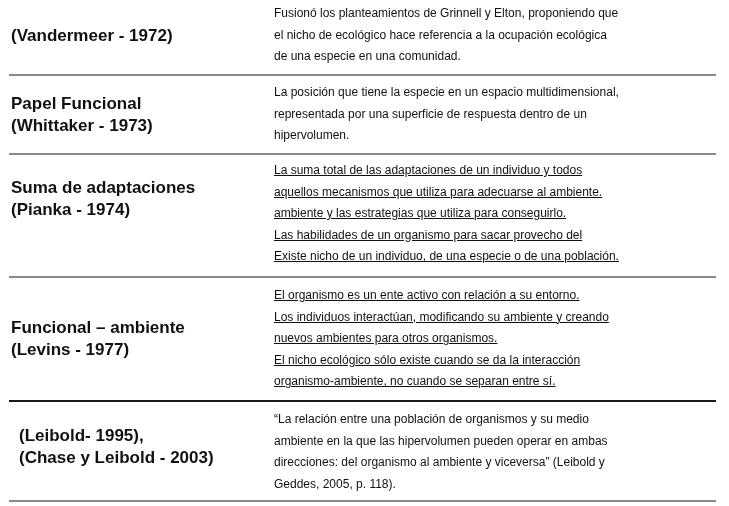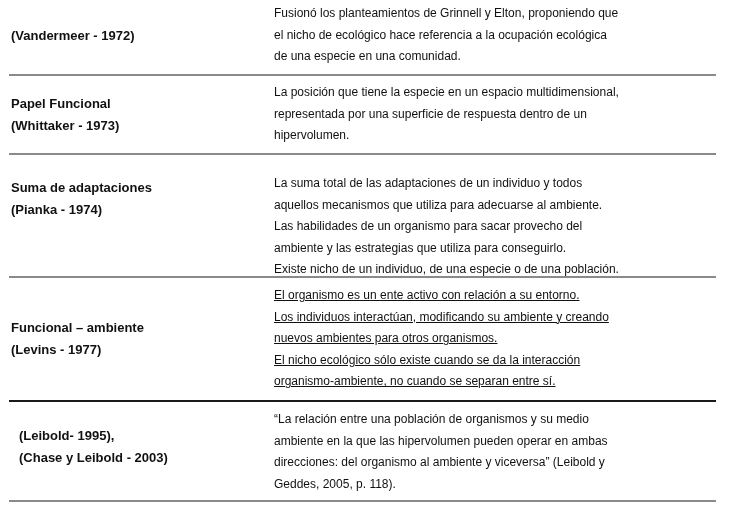--- a/index.html
+++ b/index.html
@@ -26,21 +26,21 @@
       left: 0;
       width: 707px;
       display: flex;
       box-sizing: border-box;
     }
     .row .concept {
       position: absolute;
       left: 11px;
       width: 240px;
       font-weight: bold;
-      font-size: 13px;
+      font-size: 17px;
       line-height: 22px;
       display: flex;
       flex-direction: column;
       justify-content: center;
     }
     .row .desc {
       position: absolute;
       left: 274px;
       width: 440px;
       font-size: 12px;
@@ -102,25 +102,25 @@
     <span class="line">hipervolumen.</span>
   </div>
 </div>
 <div class="rule" style="top:153px;"></div>
 
 <div class="row" style="top:155px;height:121px;">
   <div class="concept" style="top:0;height:87px;">
     <span class="line">Suma de adaptaciones</span>
     <span class="line">(Pianka - 1974)</span>
   </div>
-  <div class="desc" style="top:18px;">
+  <div class="desc" style="top:5px;text-decoration:underline;">
     <span class="line">La suma total de las adaptaciones de un individuo y todos</span>
     <span class="line">aquellos mecanismos que utiliza para adecuarse al ambiente.</span>
+    <span class="line">ambiente y las estrategias que utiliza para conseguirlo.</span>
     <span class="line">Las habilidades de un organismo para sacar provecho del</span>
-    <span class="line">ambiente y las estrategias que utiliza para conseguirlo.</span>
     <span class="line">Existe nicho de un individuo, de una especie o de una población.</span>
   </div>
 </div>
 <div class="rule" style="top:276px;"></div>
 
 <div class="row" style="top:278px;height:122px;">
   <div class="concept" style="top:0;height:122px;">
     <span class="line">Funcional – ambiente</span>
     <span class="line">(Levins - 1977)</span>
   </div>

